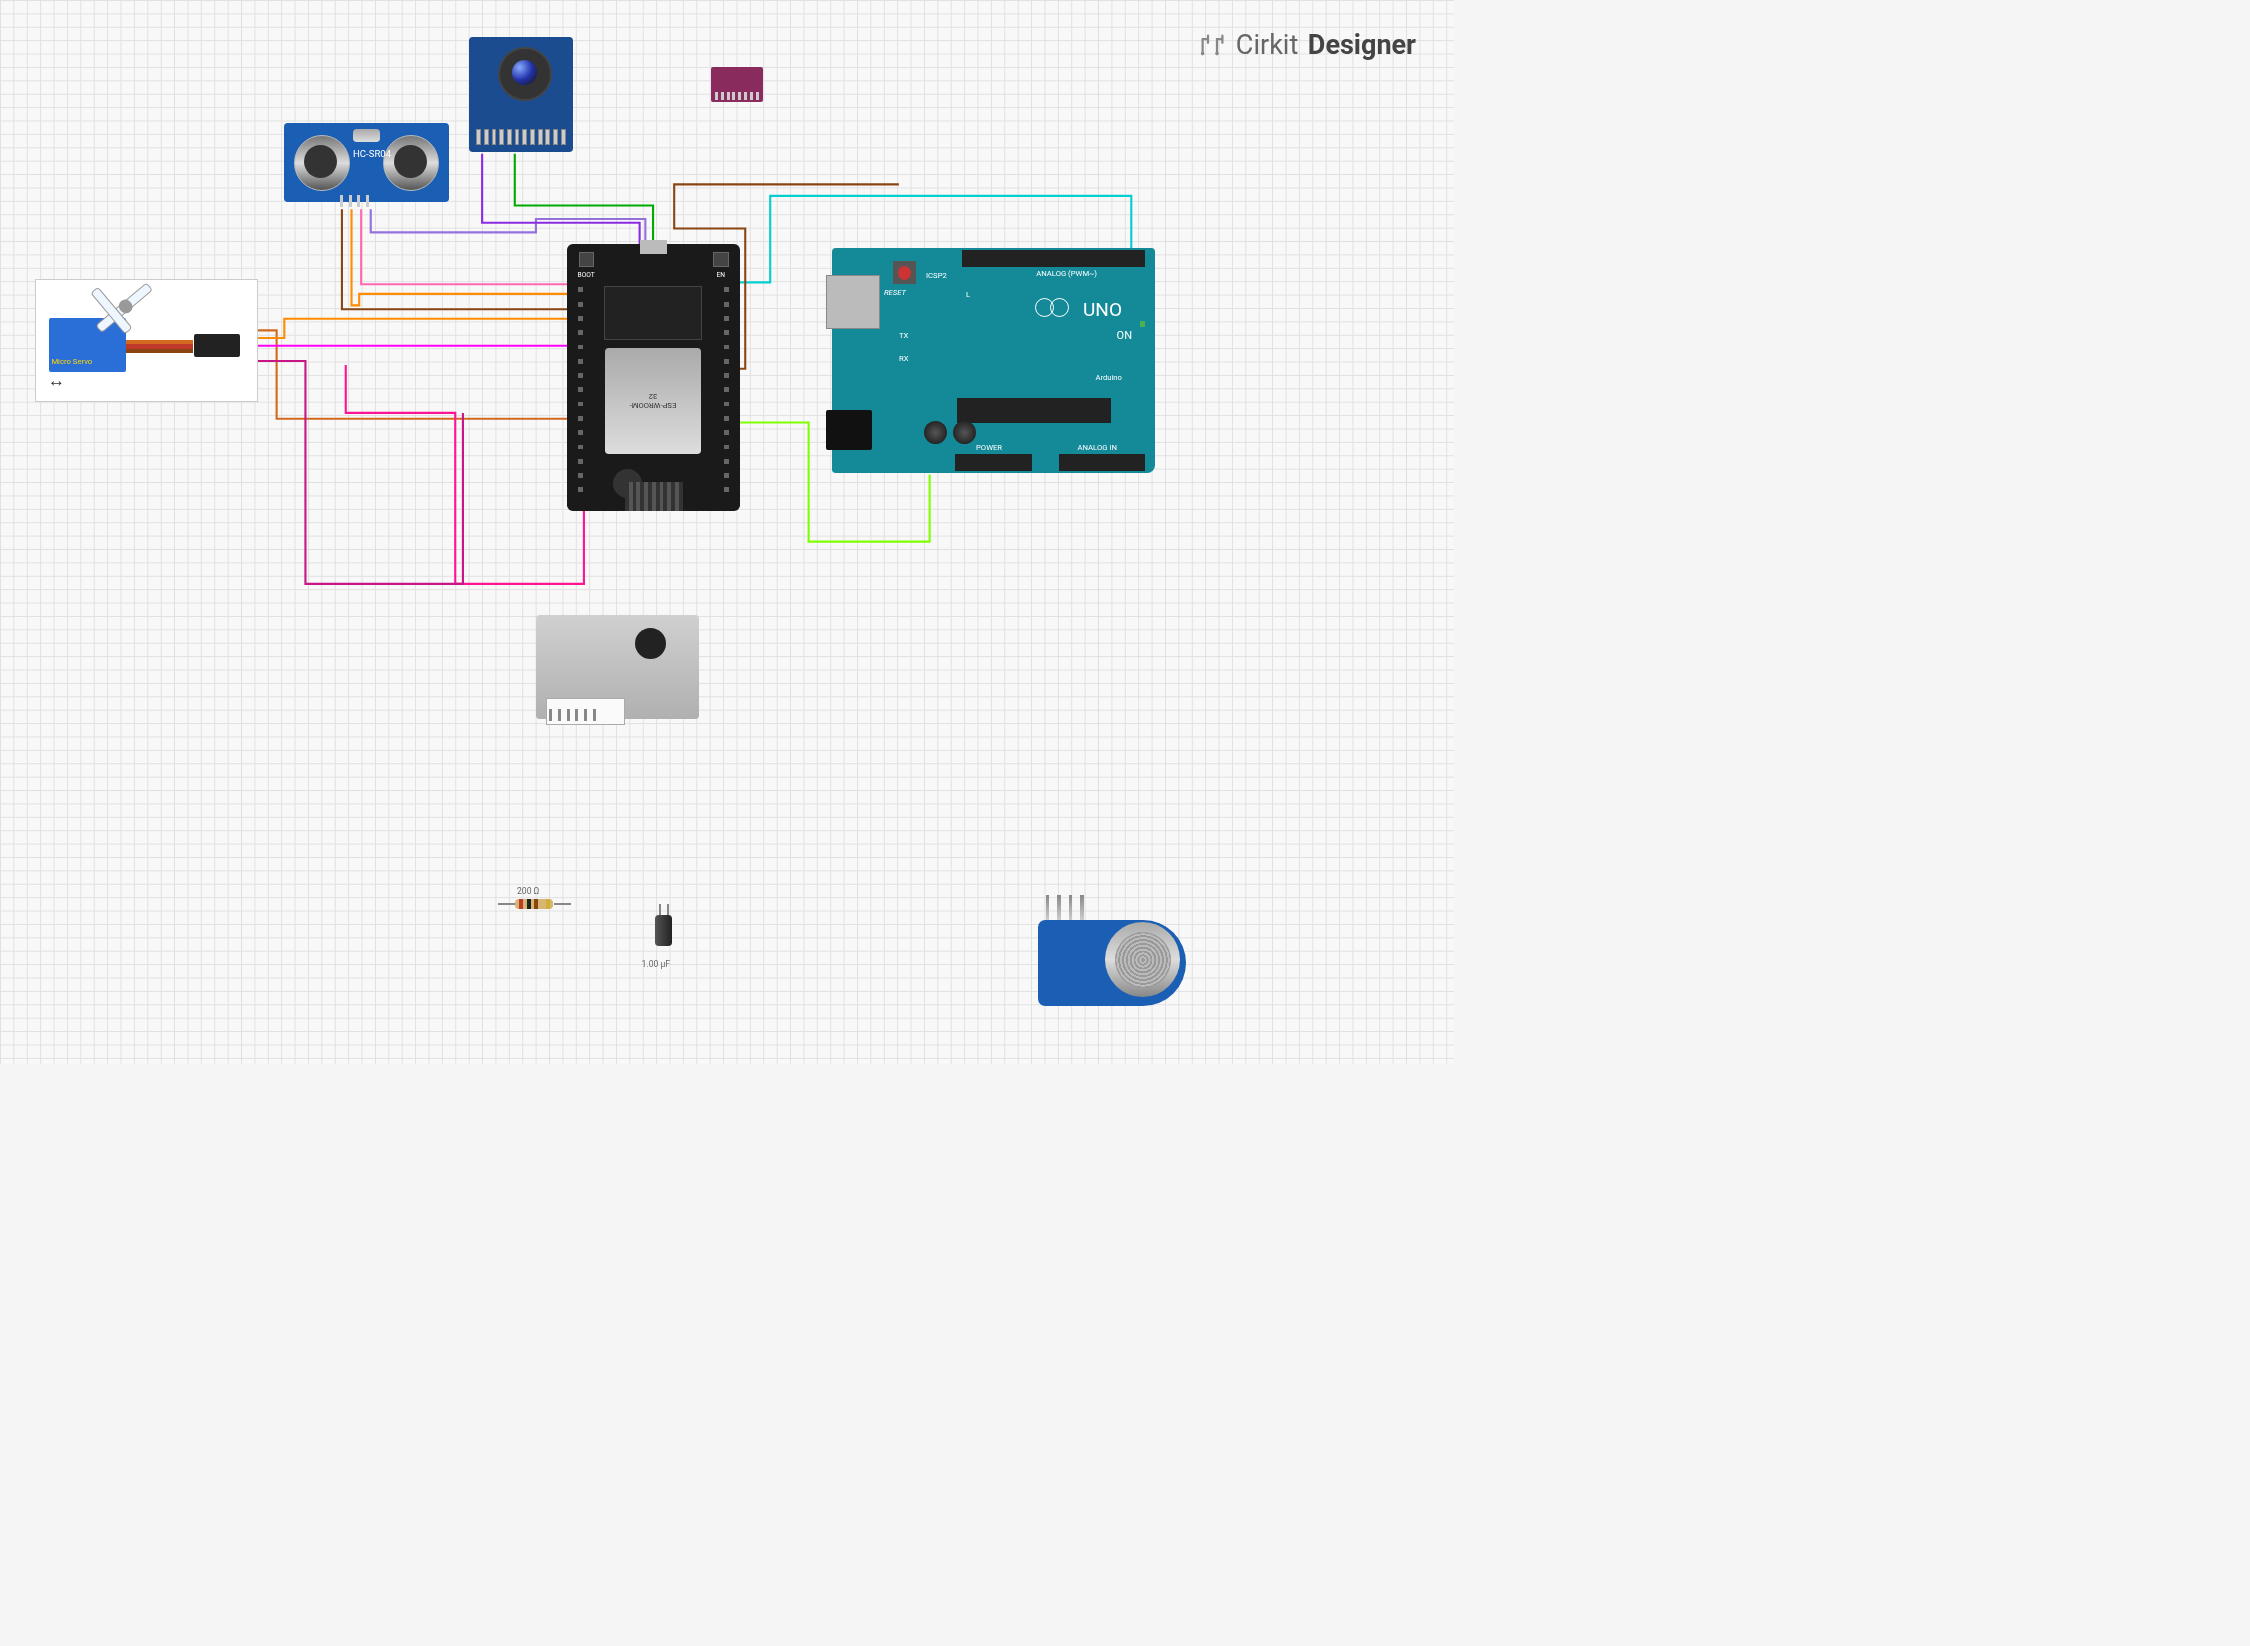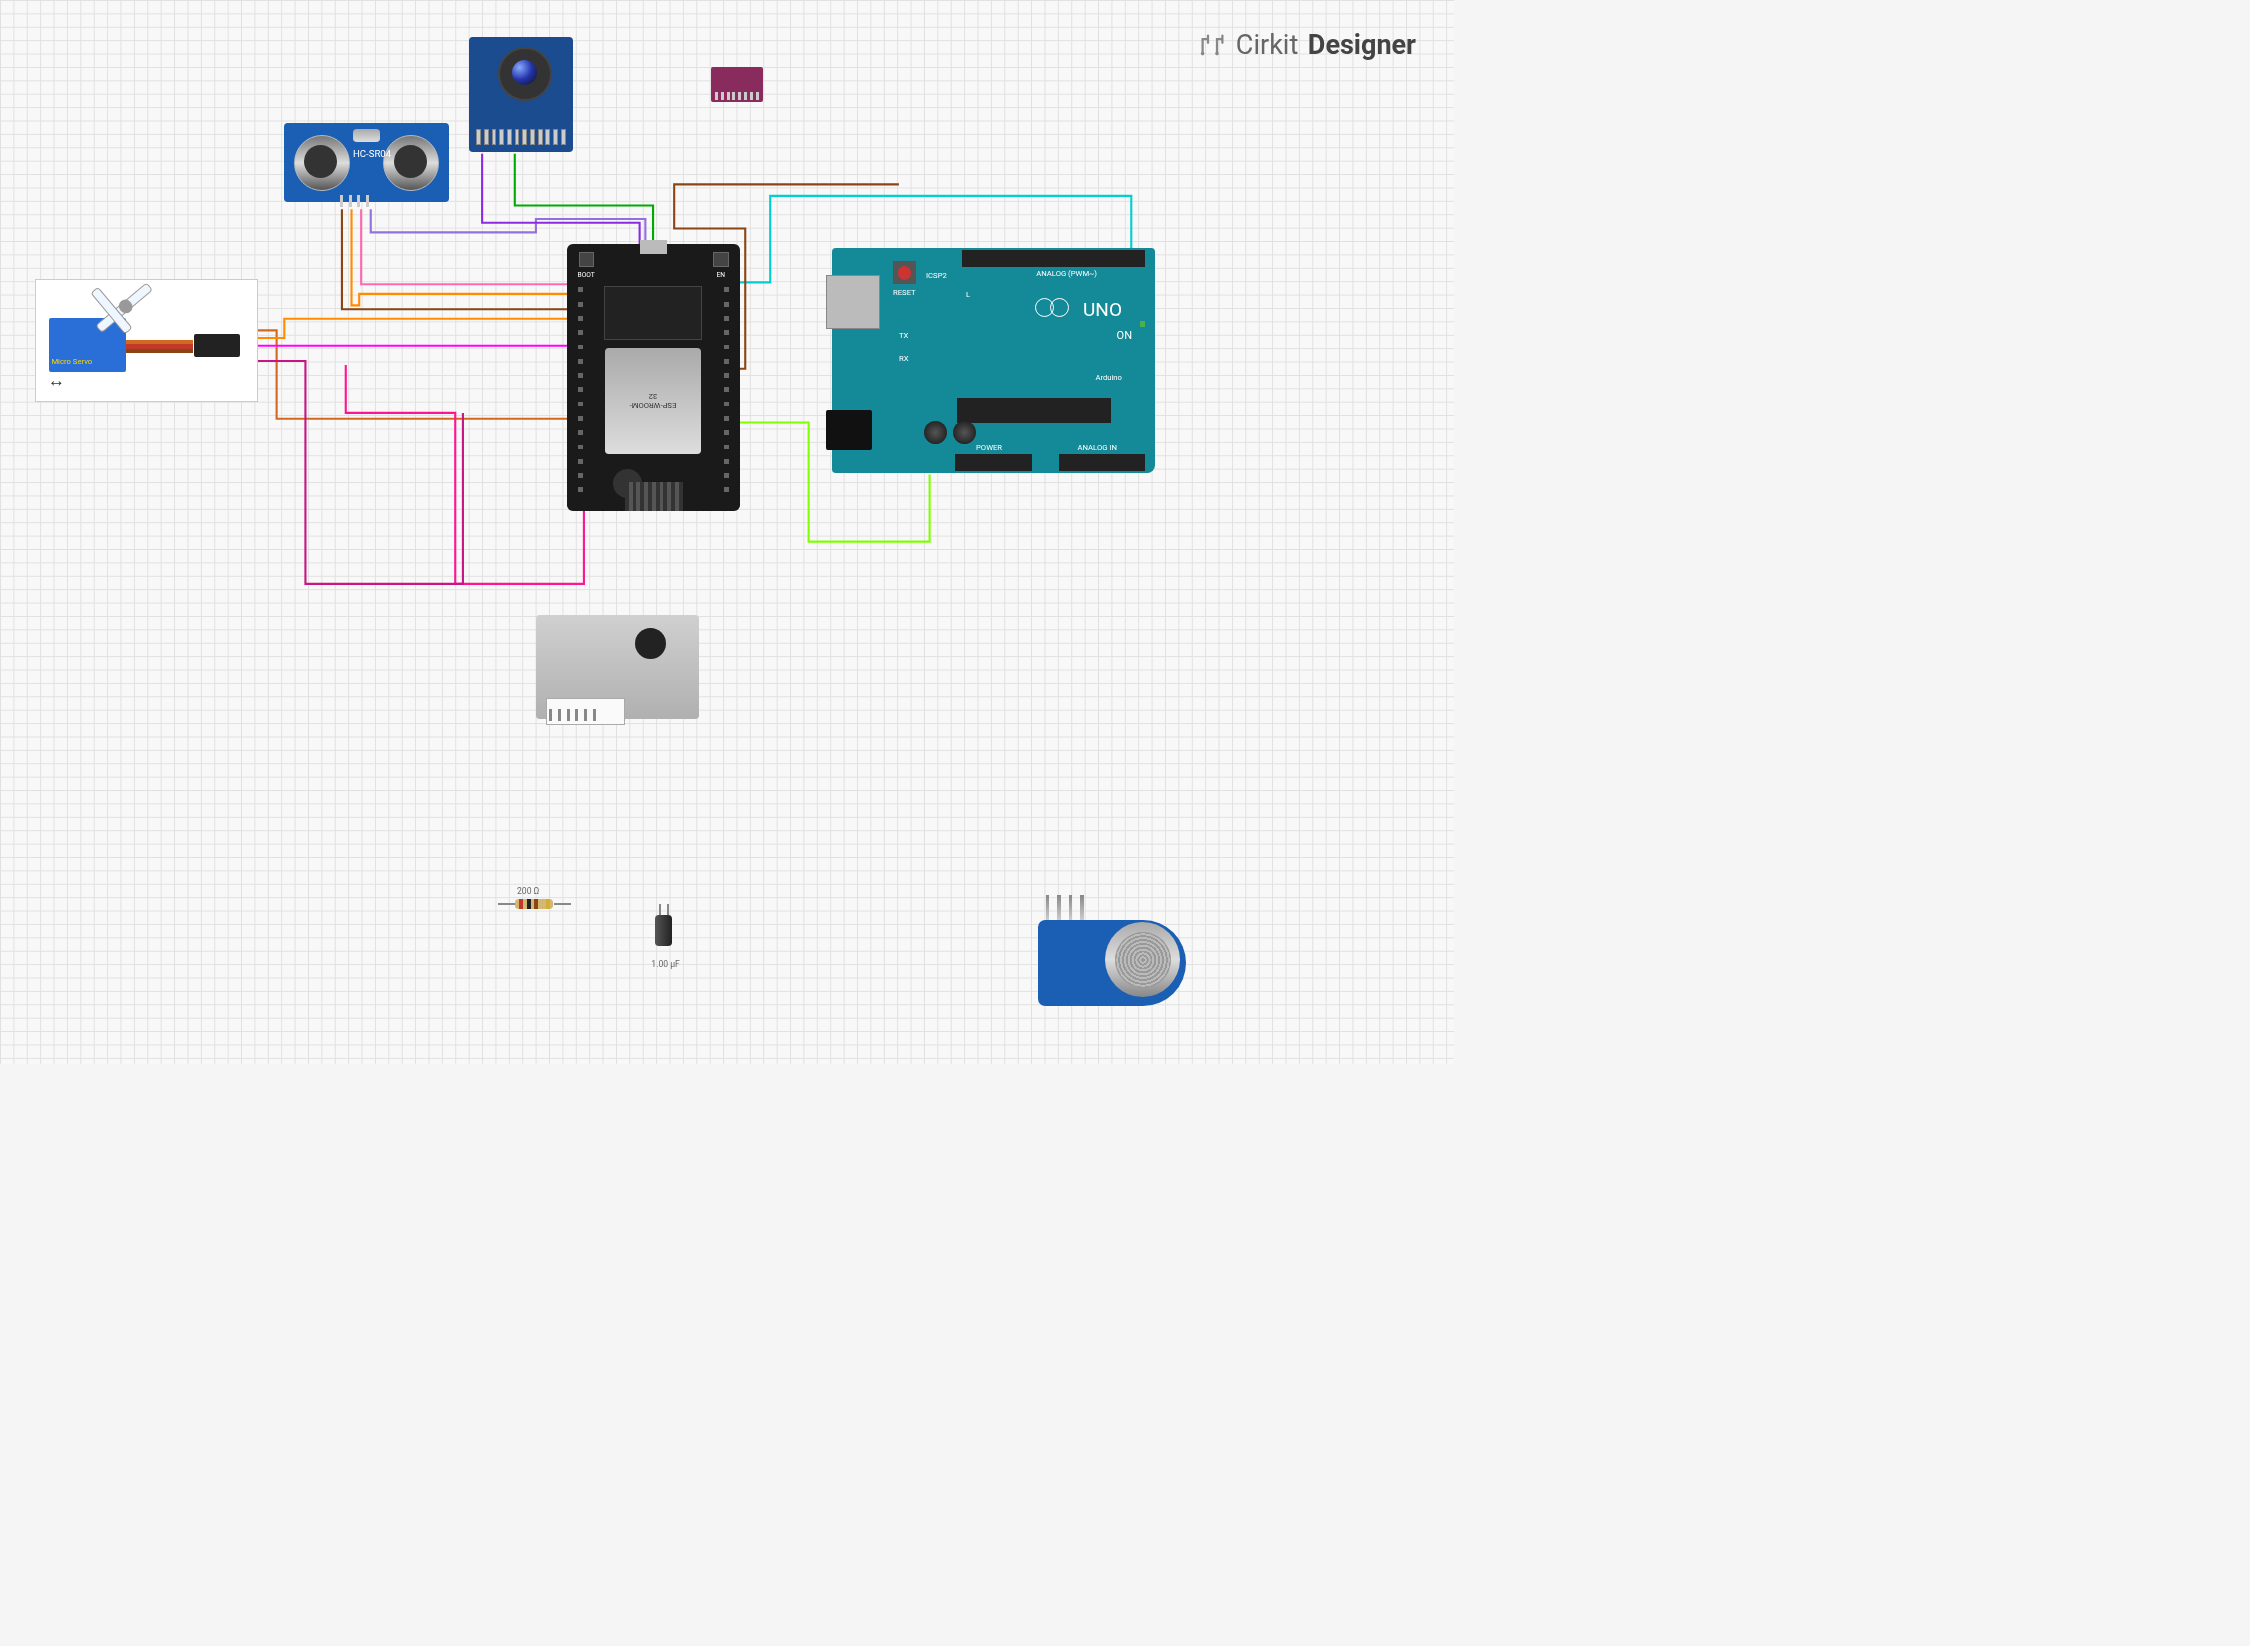--- a/index.html
+++ b/index.html
@@ -522,21 +522,20 @@
     }
     .cap-lead.l { left: 3.8px; }
     .cap-lead.r { right: 3.8px; }
     .cap-label {
       position: absolute;
       top: 44px;
       left: -13.4px;
       width: 48px;
       font-size: 8.6px;
       color: #666;
-      text-align: center;
     }
 
     
     .wire-svg {
       position: absolute;
       inset: 0;
       width: 100%;
       height: 100%;
       pointer-events: none;
     }
@@ -682,21 +681,21 @@
         <span></span>
         <span></span>
         <span></span>
     </div>
   </div>
 
   <div class="component arduino">
     <div class="arduino-usb"></div>
     <div class="arduino-jack"></div>
     <div class="arduino-reset"></div>
-    <div class="arduino-text-labels" style="left:61px; top:40px;">RESET</div>
+    <div class="arduino-text-labels" style="left:52px; top:40px;font-style:italic;">RESET</div>
     <div class="arduino-chip"></div>
     <div class="arduino-cap c1"></div>
     <div class="arduino-cap c2"></div>
 
     <div class="arduino-logo">
       <span class="arduino-logo-symbol">
           <span></span>
           <span style="margin-left:-3.8px;"></span>
         </span>
       <span>UNO</span>

